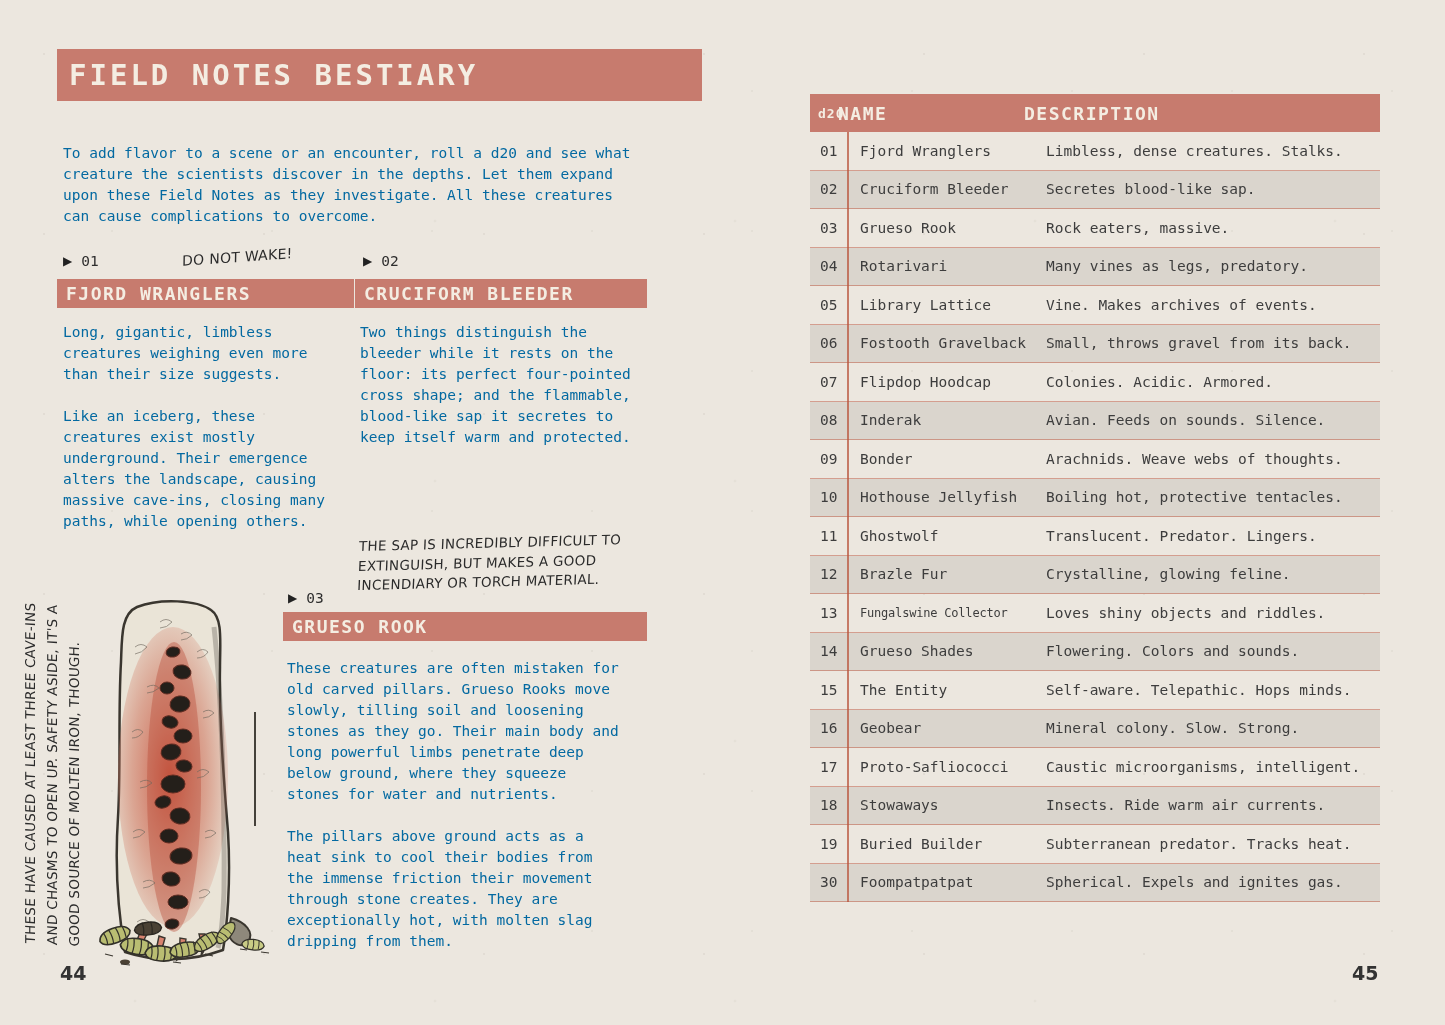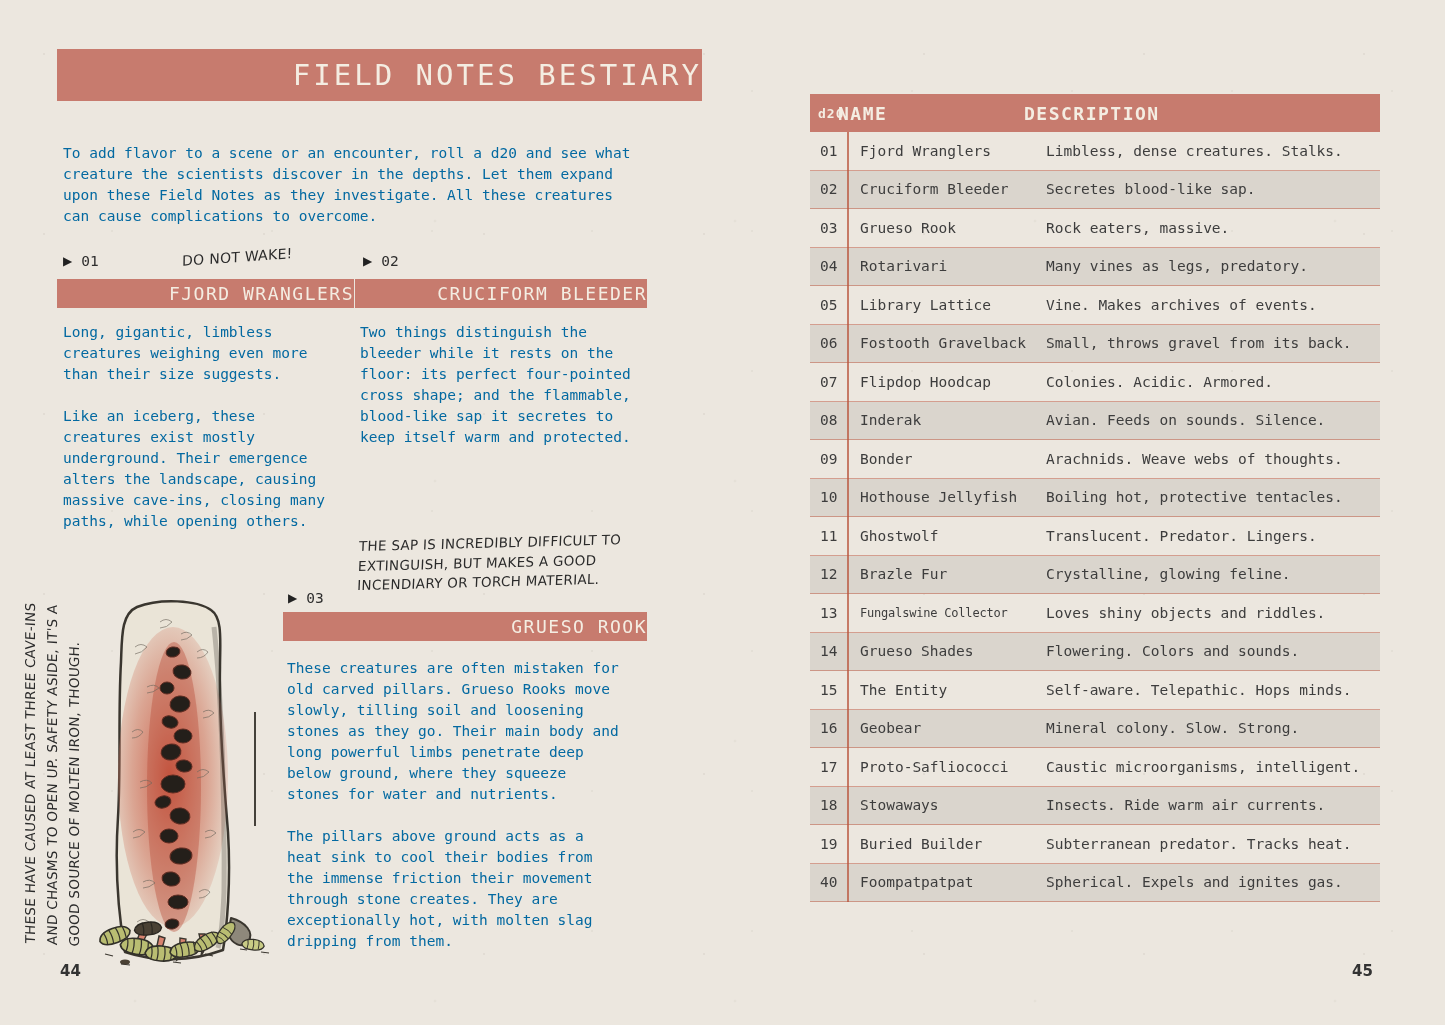--- a/index.html
+++ b/index.html
@@ -11,42 +11,41 @@
       radial-gradient(circle at 70% 65%, rgba(110,100,85,.08) .5px, transparent 1.5px),
       radial-gradient(circle at 45% 85%, rgba(140,130,110,.07) .6px, transparent 1.9px);
     background-size:220px 180px,160px 140px,300px 260px;
     font-family:"DejaVu Sans Mono","Liberation Mono",monospace;
     color:#3c3c3c;
   }
   .abs{position:absolute;}
   .banner{
     background:#c77b6e;color:#f4ede2;
     font-family:"DejaVu Sans Mono","Liberation Mono",monospace;
-    font-weight:normal;display:flex;align-items:center;
+    font-weight:bold;display:flex;align-items:center;
     letter-spacing:2px;
-    justify-content:flex-end;
   }
   .title-banner{left:57px;top:49px;width:633px;height:52px;font-size:29px;padding-left:12px;letter-spacing:3px;}
   .section-banner{height:29px;font-size:18px;padding-left:9px;letter-spacing:1.5px;}
   .body-text{font-size:14.5px;line-height:21px;color:#0369a1;}
   .body-text p{margin:0 0 21px 0;}
   .marker{font-size:14.5px;color:#2e2e2e;display:flex;align-items:center;gap:9px;}
   .marker .tri{font-family:"DejaVu Sans",sans-serif;font-size:12px;color:#222;}
   .hand{
     font-family:"DejaVu Sans","Liberation Sans",sans-serif;
     color:#2b2b2b;font-size:13.5px;line-height:19.5px;letter-spacing:.3px;
     transform:rotate(-1.5deg) skewX(-4deg);
   }
   .wake-note{font-size:14px;transform:rotate(-4deg) skewX(-5deg);white-space:nowrap;}
   .margin-note{
     width:360px;height:68px;line-height:22px;
     transform:rotate(-90deg) skewX(-4deg);
   }
   .scale-line{width:2px;height:114px;background:#45413a;}
-  .page-num{font-family:"DejaVu Sans","Liberation Sans",sans-serif;font-weight:bold;font-size:15px;color:#333;}
+  .page-num{font-family:"DejaVu Sans","Liberation Sans",sans-serif;font-weight:bold;font-size:19px;color:#333;}
 
   
   .table{left:810px;top:94px;width:570px;}
   .thead{
     background:#c77b6e;height:38px;display:flex;align-items:center;color:#f4ede2;
     font-weight:bold;
   }
   .hroll{width:28px;padding-left:8px;font-size:13px;letter-spacing:1px;box-sizing:border-box;}
   .hname,.hdesc{font-size:18px;letter-spacing:1.5px;}
   .hname{width:186px;}
@@ -370,21 +369,21 @@
         <span class="troll">18</span>
         <span class="tname">Stowaways</span>
         <span class="tdesc">Insects. Ride warm air currents.</span>
       </div>
       <div class="trow">
         <span class="troll">19</span>
         <span class="tname">Buried Builder</span>
         <span class="tdesc">Subterranean predator. Tracks heat.</span>
       </div>
       <div class="trow alt">
-        <span class="troll">40</span>
+        <span class="troll">30</span>
         <span class="tname">Foompatpatpat</span>
         <span class="tdesc">Spherical. Expels and ignites gas.</span>
       </div>
       <div class="vline"></div>
     </div>
 </div>
 
 <div class="abs page-num" style="left:1352px;top:962px;">
   <span>45</span>
 </div>

